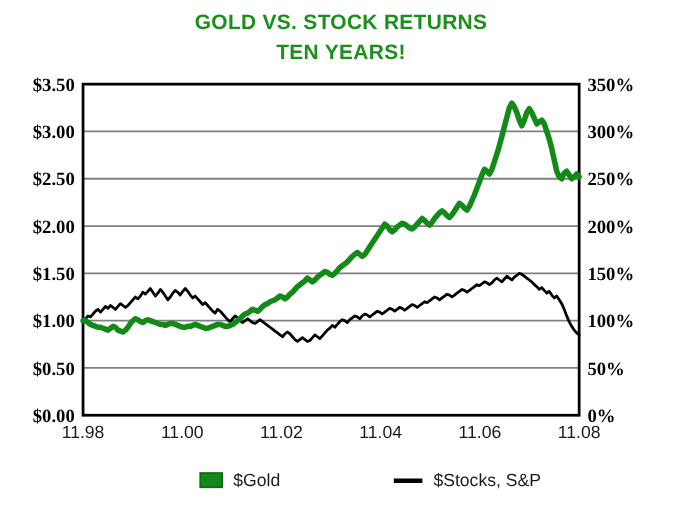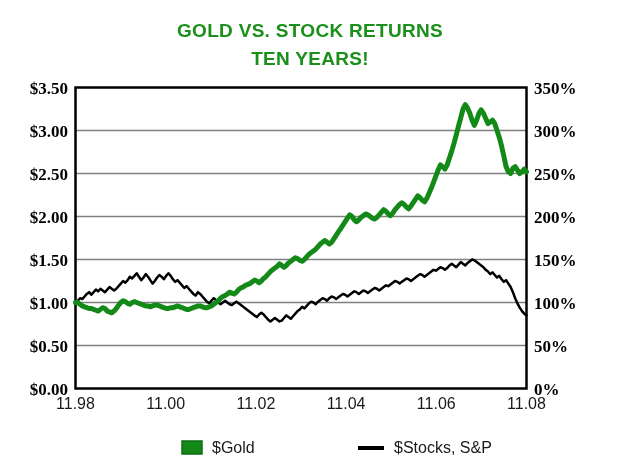--- a/index.html
+++ b/index.html
@@ -9,21 +9,21 @@
   }
   body {
     width: 620px;
     height: 463px;
     font-family: "Liberation Sans", sans-serif;
     overflow: hidden;
     position: relative;
   }
   #chart-root {
     position: absolute;
-    left: 0; top: 11px;
+    left: 0; top: 0;
     width: 620px;
     height: 363px;
     text-align: center;
   }
   .title-line {
     font-family: "Liberation Sans", sans-serif;
     font-weight: bold;
     font-size: 19px;
     letter-spacing: 0.3px;
   }

